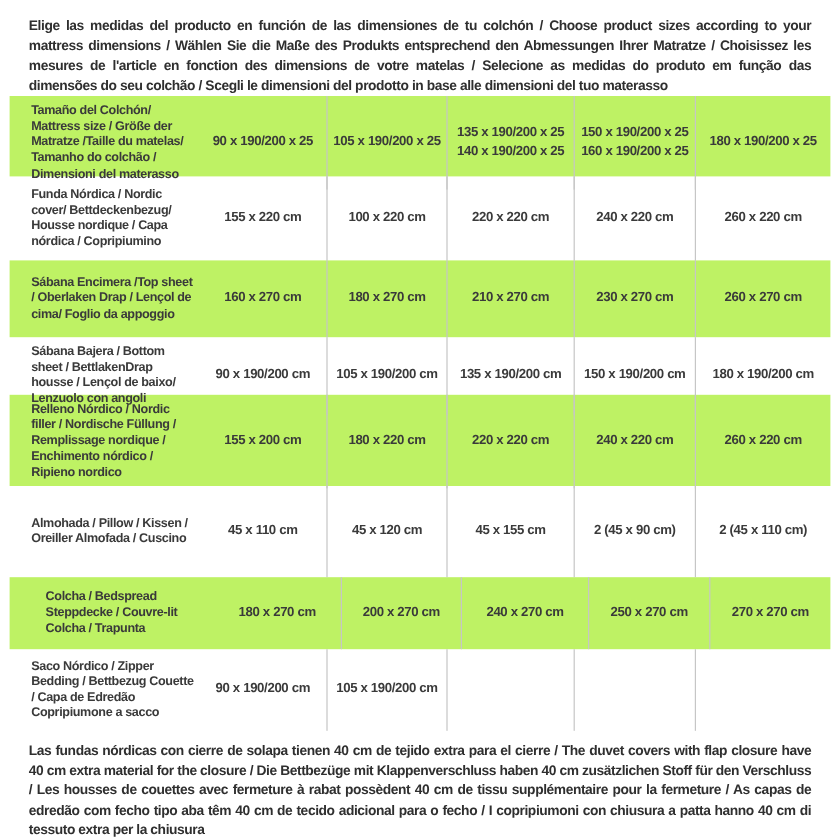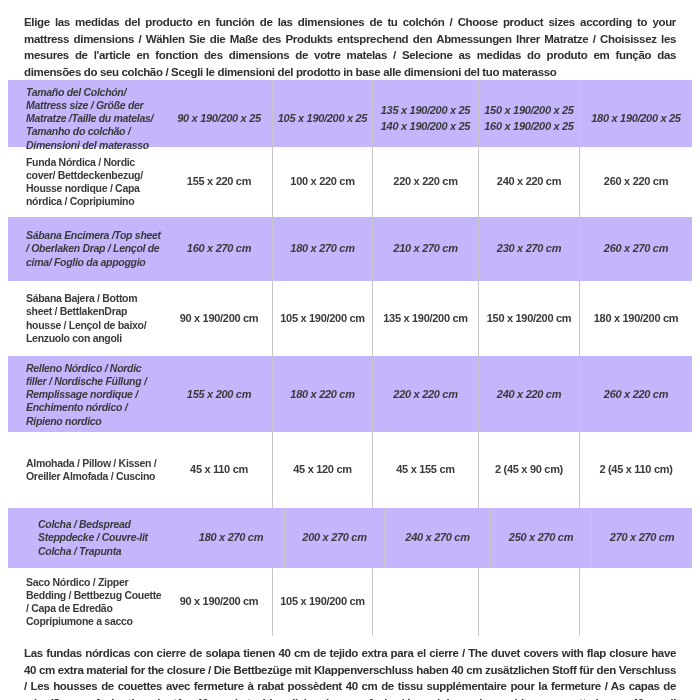--- a/index.html
+++ b/index.html
@@ -24,21 +24,21 @@
   .intro { }
   .footnote { margin-top:9px; }
 
   .size-table {
     margin:0 -16px;
   }
   .trow {
     display:grid;
     grid-template-columns:158px 106px 100px 106px 101px 1fr;
   }
-  .trow.alt { background:#c4b5fd;font-style:italic; }
+  .trow.alt { background:#bef264; }
   .cell {
     display:flex;
     align-items:center;
     box-sizing:border-box;
   }
   .cell.label {
     padding:6px 4px 6px 18px;
     font-size:10.5px;
     font-weight:bold;
     line-height:1.25;
@@ -54,21 +54,21 @@
     color:#3a3a3a;
     white-space:pre-line;
     line-height:1.45;
     padding:2px;
   }
   .cell.val + .cell.val { border-left:1px solid #c6c6c6; }
 
   .r1 { height:67px; }
   .r2 { height:70px; }
   .r3 { height:64px; }
-  .r4 { height:75px; }
+  .r4 { height:48px; }
   .r5 { height:76px; }
   .r6 { height:76px; }
   .r7 { height:60px;padding-left:12px; }
   .r8 { height:68px; }
 </style>
 </head>
 <body>
 
 <div class="page">
 

